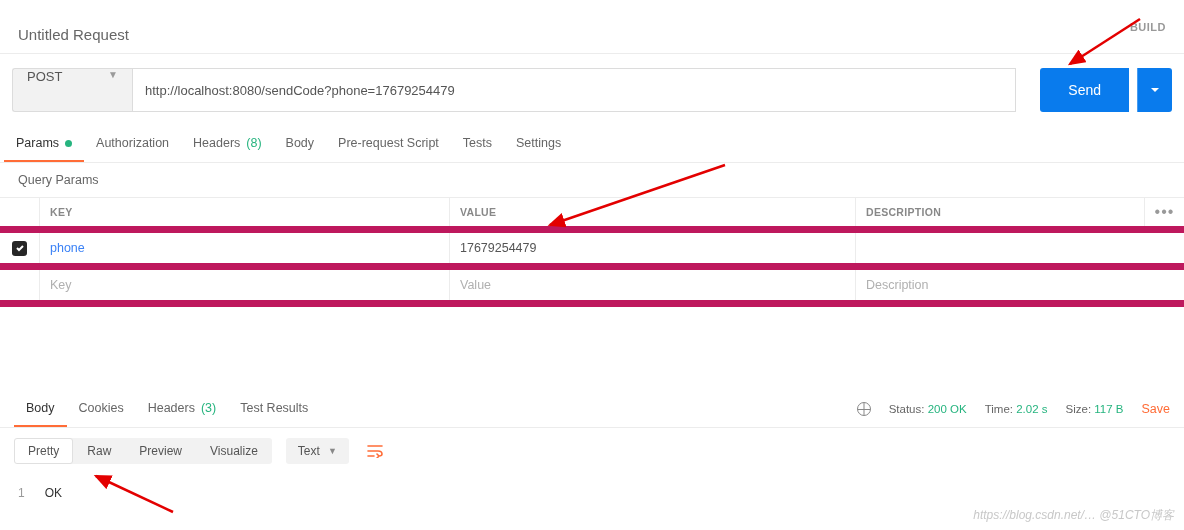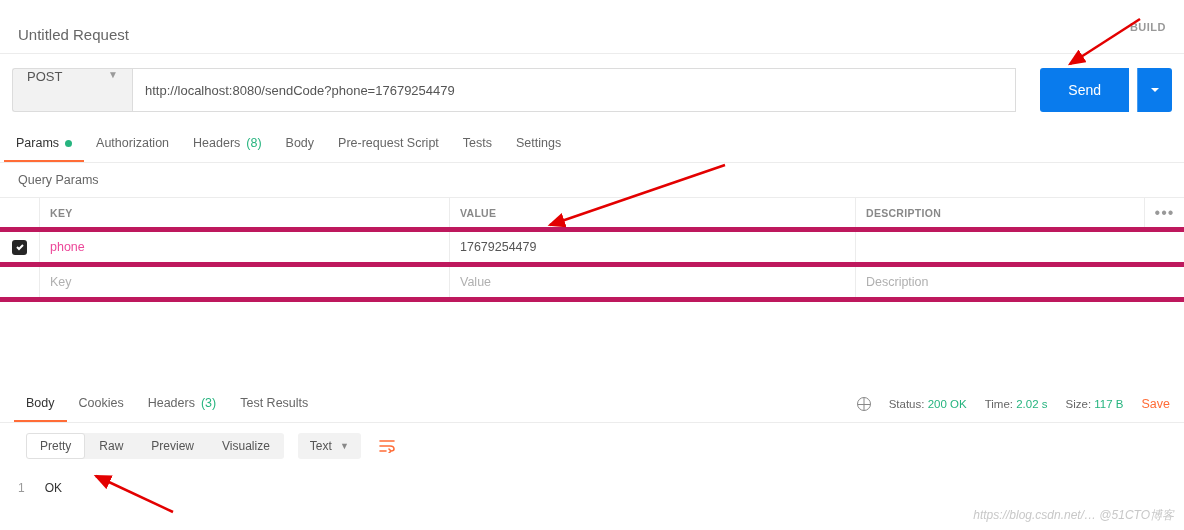--- a/index.html
+++ b/index.html
@@ -20,24 +20,24 @@
 
 .tabs { display: flex; gap: 0; padding: 0 4px; border-bottom: 1px solid #ececec; }
 .tab { padding: 10px 12px; font-size: 12.5px; color: #666; cursor: pointer; border-bottom: 2px solid transparent; display:flex; align-items:center; gap:6px; }
 .tab.active { border-bottom-color: #ff6c37; color: #333; }
 .dot-green { width: 7px; height: 7px; border-radius: 50%; background: #26b47f; display: inline-block; }
 .badge-green { color: #26b47f; font-weight: 400; }
 
 .qp-label { padding: 10px 18px 10px 18px; color: #666; font-size: 12.5px; }
 
 .param-table { border-top: 1px solid #ececec; }
-.param-row { display: flex; align-items: stretch; border-bottom: 5px solid #be185d; min-height: 34px; }
+.param-row { display: flex; align-items: stretch; border-bottom: 7px solid #be185d; min-height: 34px; }
 .param-row.header { background: #fff; }
 .p-check { width: 40px; display: flex; align-items: center; justify-content: center; border-right: 1px solid #ececec; }
-.p-key { width: 410px; padding: 8px 10px; border-right: 1px solid #ececec; display:flex; align-items:center; font-size: 12.5px; color:#ec4899; }
+.p-key { width: 410px; padding: 8px 10px; border-right: 1px solid #ececec; display:flex; align-items:center; font-size: 12.5px; color:#3b82f6; }
 .p-val { width: 406px; padding: 8px 10px; border-right: 1px solid #ececec; display:flex; align-items:center; font-size: 12.5px; color:#555; }
 .p-desc { flex: 1; padding: 8px 10px; display:flex; align-items:center; font-size: 12.5px; color:#555; }
 .p-actions { width: 40px; display:flex; align-items:center; justify-content:center; color:#999; font-size: 16px; letter-spacing: 1px; border-left: 1px solid #ececec;}
 .header .p-key, .header .p-val, .header .p-desc { font-size: 10.5px; color: #888; letter-spacing: 0.3px; font-weight: 600; }
 .placeholder { color: #b0b0b0; }
 .chk { width: 15px; height: 15px; border-radius: 3px; background: #262626; display:flex; align-items:center; justify-content:center; }
 .chk svg { stroke: #fff; }
 
 .gap { height: 84px; }
 
@@ -45,21 +45,21 @@
 .resp-tabs { display: flex; }
 .rtab { padding: 10px 12px; font-size: 12.5px; color: #666; cursor:pointer; border-bottom: 2px solid transparent; display:flex; align-items:center; gap:6px;}
 .rtab.active { border-bottom-color: #ff6c37; color: #333; }
 .resp-meta { display:flex; align-items:center; gap: 18px; font-size: 11.5px; color:#666; }
 .resp-meta .green { color: #26b47f; }
 .save { color: #ff6c37; font-size: 12.5px; cursor:pointer; }
 .globe { width:14px; height:14px; border:1px solid #888; border-radius:50%; position:relative; }
 .globe::before { content:''; position:absolute; left:50%; top:0; bottom:0; width:1px; background:#888; transform: translateX(-0.5px);}
 .globe::after { content:''; position:absolute; top:50%; left:0; right:0; height:1px; background:#888; }
 
-.body-toolbar { display:flex; align-items:center; gap: 8px; padding: 10px 14px; margin-left: 12px; }
+.body-toolbar { display:flex; align-items:center; gap: 8px; padding: 10px 14px; }
 .bt-group { display:flex; background:#f2f2f2; border-radius:3px; overflow:hidden; }
 .bt { padding: 6px 14px; font-size: 12px; color:#555; cursor:pointer; }
 .bt.active { background:#fff; box-shadow: inset 0 0 0 1px #e0e0e0; border-radius:3px; }
 .fmt-select { display:flex; align-items:center; gap:8px; background:#f2f2f2; padding: 6px 12px; border-radius:3px; font-size:12px; color:#555; cursor:pointer; margin-left: 6px;}
 .wrap-icon { width:28px; height:26px; display:flex; align-items:center; justify-content:center; border-radius:3px; margin-left:4px; cursor:pointer; }
 
 .code-body { padding: 12px 18px; font-family: Menlo, Consolas, monospace; font-size: 12px; display:flex; gap: 20px; align-items: baseline; }
 .line-no { color: #9a9a9a; }
 .code-txt { color: #333; }
 

